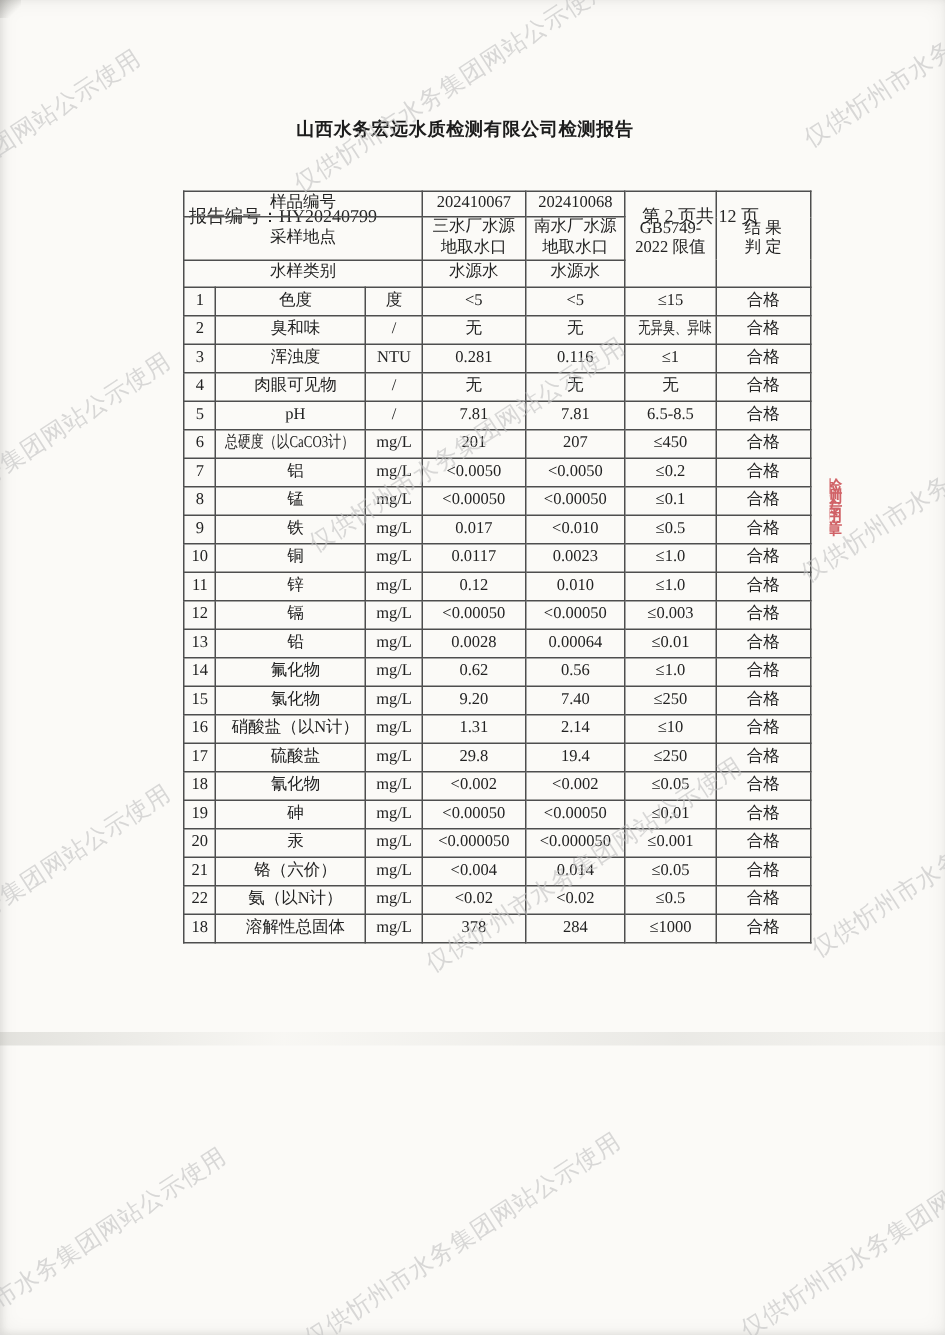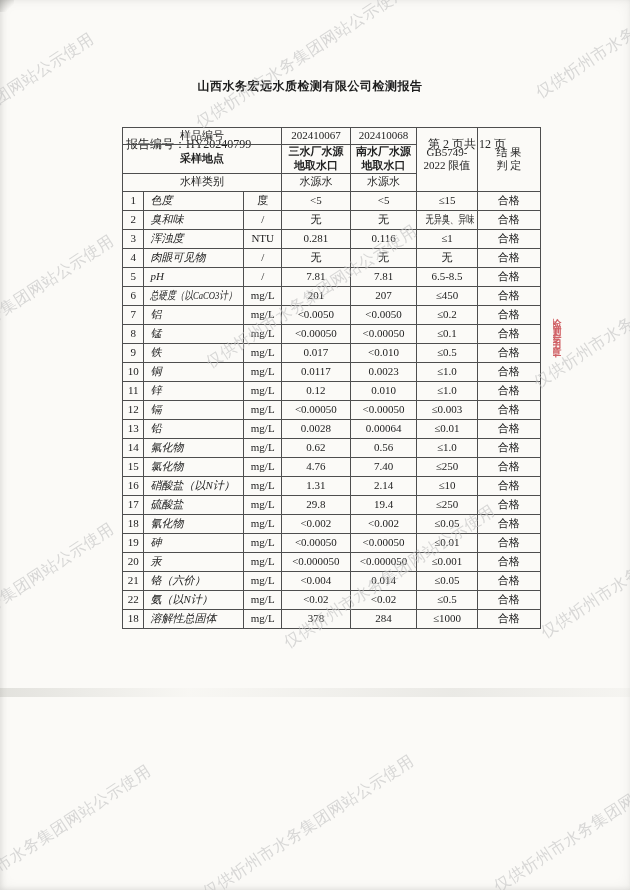--- a/index.html
+++ b/index.html
@@ -13,23 +13,23 @@
   .scan-band{position:absolute;left:0;top:688px;width:100%;height:9px;
     background:linear-gradient(to right,rgba(170,170,162,.30),rgba(220,220,212,.10) 30%,rgba(175,175,168,.22) 72%,rgba(205,205,198,.12));}
   .doc-title{position:absolute;top:78px;left:85px;width:450px;text-align:center;
     font-size:12px;font-weight:bold;letter-spacing:.5px;color:#1c1c1c;}
   .meta-row{position:absolute;top:108px;left:126px;right:124px;display:flex;
     justify-content:space-between;font-size:12px;margin-top:28px;}
   .report-table{position:absolute;left:122px;top:127px;width:419px;border-collapse:collapse;
     table-layout:fixed;font-size:11px;color:#222;}
   .report-table td{border:1px solid #4e4e4e;text-align:center;vertical-align:middle;
     padding:0;line-height:1.25;overflow:hidden;}
-  tr.hr1{height:17px;} tr.hr2{height:26px;font-weight:bold;} tr.hr3{height:18px;margin-top:12px;}
+  tr.hr1{height:17px;} tr.hr2{height:26px;} tr.hr3{height:18px;margin-top:12px;}
   .report-table tbody tr{height:19px;}
-  td.param{text-align:left;padding-left:6px;font-style:italic;}
+  td.param{text-align:center;padding-left:6px;}
   td .fit{display:inline-block;white-space:nowrap;transform-origin:center center;max-width:none;}
   td.param .fit{transform-origin:left center;}
   .ml{white-space:pre-line;line-height:1.45;}
   .wm-layer{position:absolute;inset:0;pointer-events:none;z-index:5;}
   .wm{position:absolute;white-space:nowrap;font-family:"DejaVu Sans","Liberation Sans",sans-serif;
     font-size:16px;letter-spacing:.5px;transform:rotate(-33deg);transform-origin:0 50%;
     opacity:.62;mix-blend-mode:multiply;}
   .seal{position:absolute;left:553px;top:309px;width:13px;height:100px;overflow:hidden;
     opacity:.78;z-index:4;}
   .seal span{display:block;writing-mode:vertical-rl;font-size:11px;font-weight:bold;
@@ -209,21 +209,21 @@
           <td><span class="fit">mg/L</span></td>
           <td><span class="fit">0.62</span></td>
           <td><span class="fit">0.56</span></td>
           <td><span class="fit">≤1.0</span></td>
           <td><span class="fit">合格</span></td>
         </tr>
         <tr>
           <td><span class="fit">15</span></td>
           <td class="param"><span class="fit">氯化物</span></td>
           <td><span class="fit">mg/L</span></td>
-          <td><span class="fit">4.76</span></td>
+          <td><span class="fit">9.20</span></td>
           <td><span class="fit">7.40</span></td>
           <td><span class="fit">≤250</span></td>
           <td><span class="fit">合格</span></td>
         </tr>
         <tr>
           <td><span class="fit">16</span></td>
           <td class="param"><span class="fit">硝酸盐（以N计）</span></td>
           <td><span class="fit">mg/L</span></td>
           <td><span class="fit">1.31</span></td>
           <td><span class="fit">2.14</span></td>

